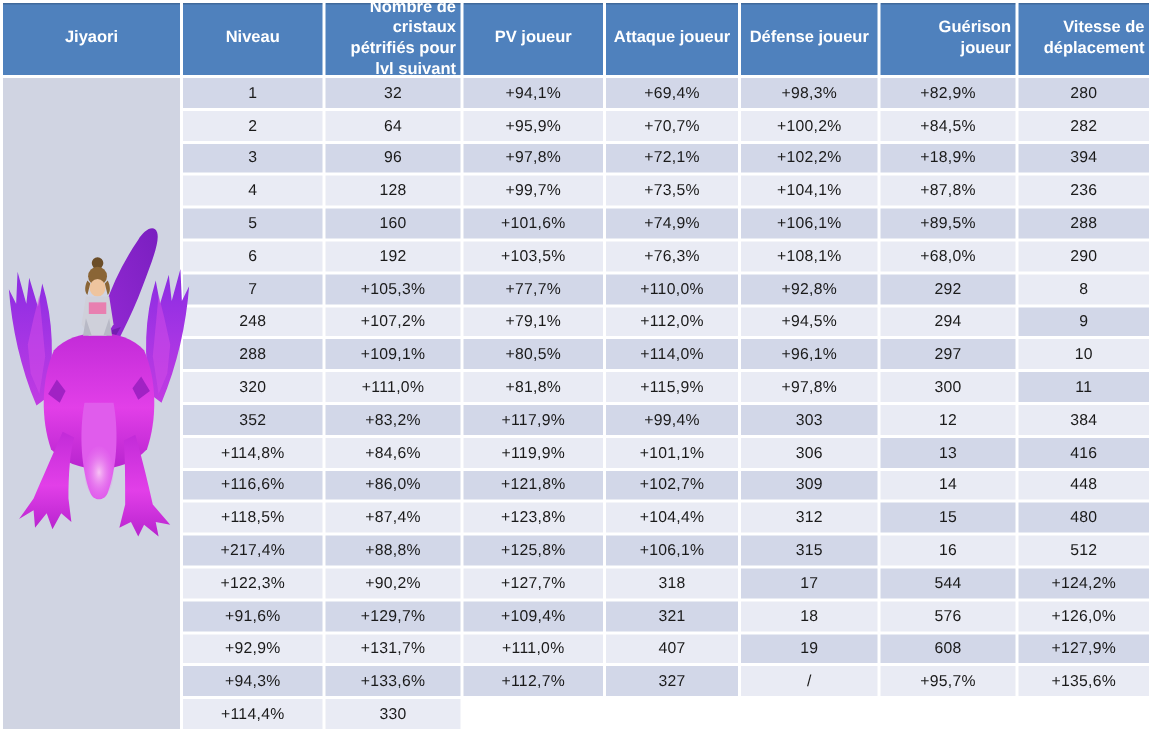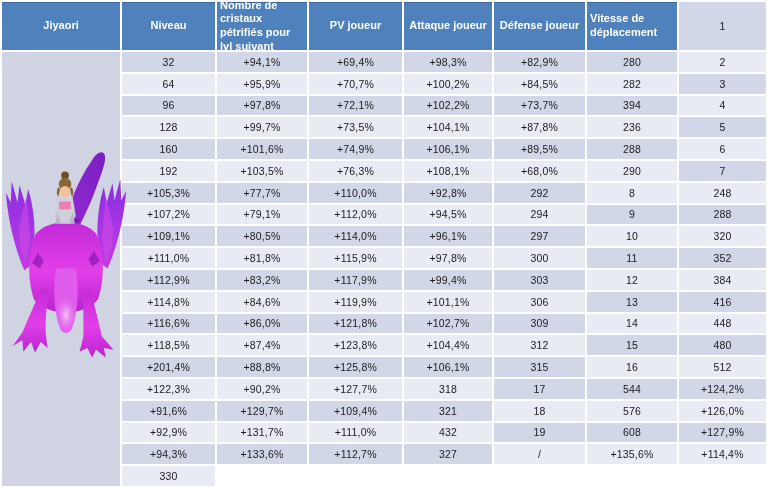--- a/index.html
+++ b/index.html
@@ -28,21 +28,21 @@
   }
   .hcell {
     background: #4f81bd;
     color: #ffffff;
     font-weight: 700;
     font-size: 11px;
     line-height: 1.25;
     display: flex;
     align-items: center;
     justify-content: center;
-    text-align: left;
+    text-align: right;
     padding: 7px 3px;
     box-sizing: border-box;
     box-shadow: inset 0 1px 0 rgba(0,0,0,0.18);
   }
   .cell {
     display: flex;
     align-items: center;
     justify-content: center;
     font-size: 10.5px;
     color: #1a1a1a;
@@ -71,20 +71,21 @@
 
 <div class="page">
   <div class="tbl" id="grid">
 
     <div class="hcell">Jiyaori</div>
     <div class="hcell">Niveau</div>
     <div class="hcell">Nombre de cristaux pétrifiés pour lvl suivant</div>
     <div class="hcell">PV joueur</div>
     <div class="hcell">Attaque joueur</div>
     <div class="hcell">Défense joueur</div>
+    <div class="hcell">Guérison joueur</div>
     <div class="hcell">Vitesse de déplacement</div>
 
     <div class="img-cell">
       <svg class="creature" viewBox="0 0 130 220" xmlns="http://www.w3.org/2000/svg">
         <defs>
           <linearGradient id="gWing" x1="0" y1="0" x2="0" y2="1">
             <stop offset="0" stop-color="#8a2be2"></stop>
             <stop offset="0.5" stop-color="#a535e4"></stop>
             <stop offset="1" stop-color="#c23be2"></stop>
           </linearGradient>
@@ -149,21 +150,21 @@
       <div class="cell even">+95,9%</div>
       <div class="cell even">+70,7%</div>
       <div class="cell even">+100,2%</div>
       <div class="cell even">+84,5%</div>
       <div class="cell even">282</div>
       <div class="cell odd">3</div>
       <div class="cell odd">96</div>
       <div class="cell odd">+97,8%</div>
       <div class="cell odd">+72,1%</div>
       <div class="cell odd">+102,2%</div>
-      <div class="cell odd">+73,7%</div>
+      <div class="cell odd">+18,9%</div>
       <div class="cell odd">394</div>
       <div class="cell even">4</div>
       <div class="cell even">128</div>
       <div class="cell even">+99,7%</div>
       <div class="cell even">+73,5%</div>
       <div class="cell even">+104,1%</div>
       <div class="cell even">+87,8%</div>
       <div class="cell even">236</div>
       <div class="cell odd">5</div>
       <div class="cell odd">160</div>
@@ -201,21 +202,20 @@
       <div class="cell odd">297</div>
       <div class="cell even">10</div>
       <div class="cell even">320</div>
       <div class="cell even">+111,0%</div>
       <div class="cell even">+81,8%</div>
       <div class="cell even">+115,9%</div>
       <div class="cell even">+97,8%</div>
       <div class="cell even">300</div>
       <div class="cell odd">11</div>
       <div class="cell odd">352</div>
-      <div class="cell odd">+112,9%</div>
       <div class="cell odd">+83,2%</div>
       <div class="cell odd">+117,9%</div>
       <div class="cell odd">+99,4%</div>
       <div class="cell odd">303</div>
       <div class="cell even">12</div>
       <div class="cell even">384</div>
       <div class="cell even">+114,8%</div>
       <div class="cell even">+84,6%</div>
       <div class="cell even">+119,9%</div>
       <div class="cell even">+101,1%</div>
@@ -229,21 +229,21 @@
       <div class="cell odd">309</div>
       <div class="cell even">14</div>
       <div class="cell even">448</div>
       <div class="cell even">+118,5%</div>
       <div class="cell even">+87,4%</div>
       <div class="cell even">+123,8%</div>
       <div class="cell even">+104,4%</div>
       <div class="cell even">312</div>
       <div class="cell odd">15</div>
       <div class="cell odd">480</div>
-      <div class="cell odd">+201,4%</div>
+      <div class="cell odd">+217,4%</div>
       <div class="cell odd">+88,8%</div>
       <div class="cell odd">+125,8%</div>
       <div class="cell odd">+106,1%</div>
       <div class="cell odd">315</div>
       <div class="cell even">16</div>
       <div class="cell even">512</div>
       <div class="cell even">+122,3%</div>
       <div class="cell even">+90,2%</div>
       <div class="cell even">+127,7%</div>
       <div class="cell even">318</div>
@@ -253,26 +253,27 @@
       <div class="cell odd">+91,6%</div>
       <div class="cell odd">+129,7%</div>
       <div class="cell odd">+109,4%</div>
       <div class="cell odd">321</div>
       <div class="cell even">18</div>
       <div class="cell even">576</div>
       <div class="cell even">+126,0%</div>
       <div class="cell even">+92,9%</div>
       <div class="cell even">+131,7%</div>
       <div class="cell even">+111,0%</div>
-      <div class="cell even">432</div>
+      <div class="cell even">407</div>
       <div class="cell odd">19</div>
       <div class="cell odd">608</div>
       <div class="cell odd">+127,9%</div>
       <div class="cell odd">+94,3%</div>
       <div class="cell odd">+133,6%</div>
       <div class="cell odd">+112,7%</div>
       <div class="cell odd">327</div>
       <div class="cell even">/</div>
+      <div class="cell even">+95,7%</div>
       <div class="cell even">+135,6%</div>
       <div class="cell even">+114,4%</div>
       <div class="cell even">330</div>
     </div>
 </div>
 
 </body></html>

